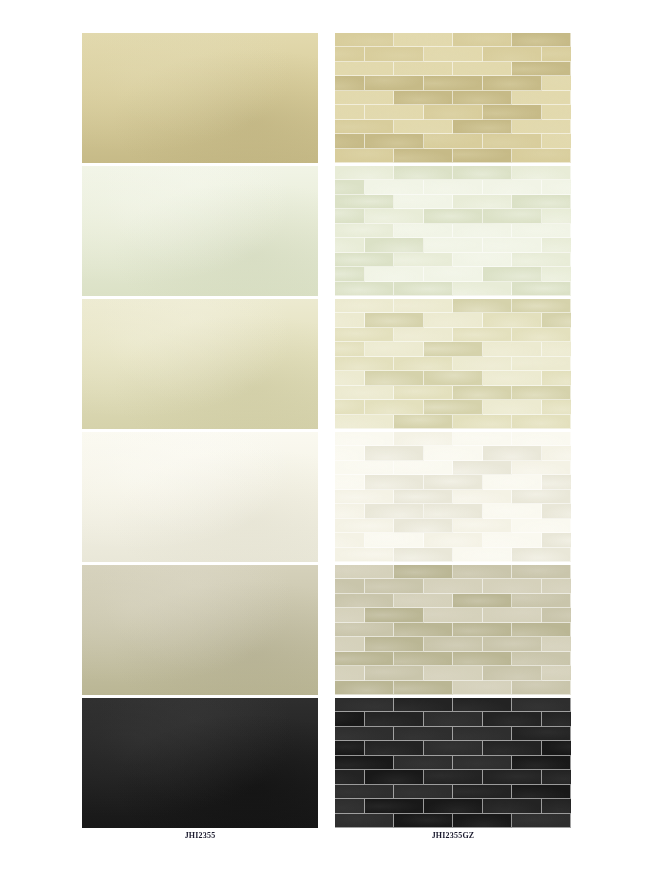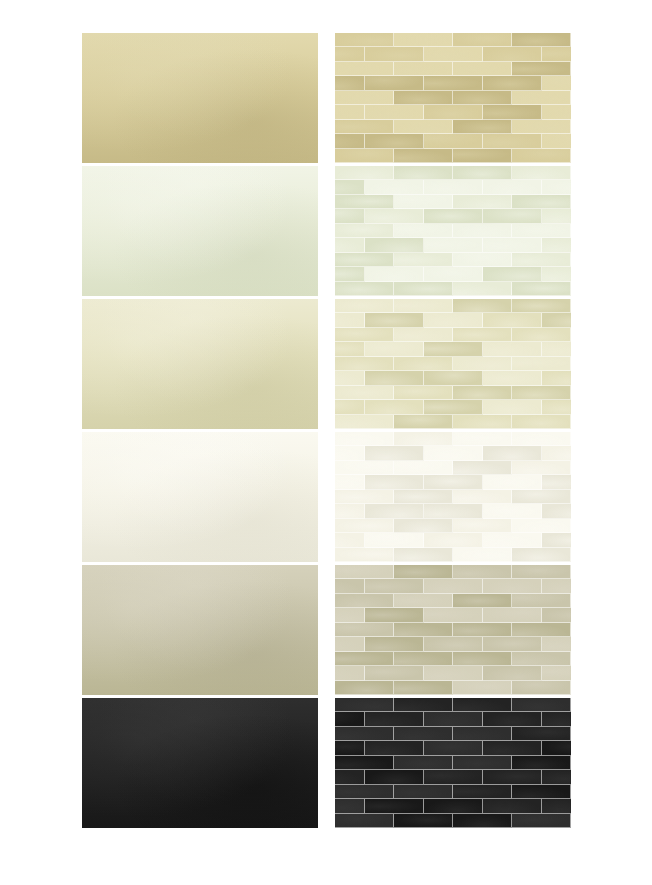--- a/index.html
+++ b/index.html
@@ -455,20 +455,21 @@
                 <div class="brick-unit" style="left: 177px; width: 59px; background: radial-gradient(at 41% 30%, rgba(222, 218, 202, 0.38) 0%, rgba(255, 255, 255, 0) 70%), rgb(201, 197, 171); border-right: 1px solid rgba(255, 255, 255, 0.55); border-bottom: 1px solid rgba(255, 255, 255, 0.55);"></div>
               </div>
             </div>
           </div>
           <div class="swatch-label">JHI2354GZ</div>
         </div>
       </div>
       <div class="swatch-row" style="top: 698px;">
         <div class="swatch-cell col-left">
           <div class="swatch-tile finish-plain" style="background: radial-gradient(at 22% 30%, rgba(62, 62, 62, 0.35) 0%, rgba(255, 255, 255, 0) 62%), radial-gradient(at 72% 68%, rgba(10, 10, 10, 0.45) 0%, rgba(255, 255, 255, 0) 58%), radial-gradient(at 48% 14%, rgba(62, 62, 62, 0.35) 0%, rgba(255, 255, 255, 0) 55%), linear-gradient(rgb(46, 46, 46), rgb(35, 35, 35) 45%, rgb(24, 24, 24));"></div>
+          <div class="swatch-label">JHI2355</div>
         </div>
         <div class="swatch-cell col-right">
           <div class="swatch-tile finish-gz" style="background: rgb(35, 35, 35);">
             <div class="brick-courses">
               <div class="brick-course" style="height: 14.4444px;">
                 <div class="brick-unit" style="left: 0px; width: 59px; background: radial-gradient(at 68% 67%, rgba(62, 62, 62, 0.35) 0%, rgba(255, 255, 255, 0) 70%), rgb(46, 46, 46); border-right: 1px solid rgba(255, 255, 255, 0.55); border-bottom: 1px solid rgba(255, 255, 255, 0.55);"></div>
                 <div class="brick-unit" style="left: 59px; width: 59px; background: radial-gradient(at 15% 88%, rgba(62, 62, 62, 0.35) 0%, rgba(255, 255, 255, 0) 70%), rgb(35, 35, 35); border-right: 1px solid rgba(255, 255, 255, 0.55); border-bottom: 1px solid rgba(255, 255, 255, 0.55);"></div>
                 <div class="brick-unit" style="left: 118px; width: 59px; background: radial-gradient(at 18% 87%, rgba(62, 62, 62, 0.35) 0%, rgba(255, 255, 255, 0) 70%), rgb(35, 35, 35); border-right: 1px solid rgba(255, 255, 255, 0.55); border-bottom: 1px solid rgba(255, 255, 255, 0.55);"></div>
                 <div class="brick-unit" style="left: 177px; width: 59px; background: radial-gradient(at 45% 71%, rgba(62, 62, 62, 0.35) 0%, rgba(255, 255, 255, 0) 70%), rgb(46, 46, 46); border-right: 1px solid rgba(255, 255, 255, 0.55); border-bottom: 1px solid rgba(255, 255, 255, 0.55);"></div>
               </div>
@@ -519,16 +520,17 @@
                 <div class="brick-unit" style="left: 206.5px; width: 59px; background: radial-gradient(at 31% 87%, rgba(62, 62, 62, 0.35) 0%, rgba(255, 255, 255, 0) 70%), rgb(35, 35, 35); border-right: 1px solid rgba(255, 255, 255, 0.55); border-bottom: 1px solid rgba(255, 255, 255, 0.55);"></div>
               </div>
               <div class="brick-course" style="height: 14.4444px;">
                 <div class="brick-unit" style="left: 0px; width: 59px; background: radial-gradient(at 38% 36%, rgba(62, 62, 62, 0.35) 0%, rgba(255, 255, 255, 0) 70%), rgb(46, 46, 46); border-right: 1px solid rgba(255, 255, 255, 0.55); border-bottom: 1px solid rgba(255, 255, 255, 0.55);"></div>
                 <div class="brick-unit" style="left: 59px; width: 59px; background: radial-gradient(at 60% 45%, rgba(62, 62, 62, 0.35) 0%, rgba(255, 255, 255, 0) 70%), rgb(24, 24, 24); border-right: 1px solid rgba(255, 255, 255, 0.55); border-bottom: 1px solid rgba(255, 255, 255, 0.55);"></div>
                 <div class="brick-unit" style="left: 118px; width: 59px; background: radial-gradient(at 54% 87%, rgba(62, 62, 62, 0.35) 0%, rgba(255, 255, 255, 0) 70%), rgb(24, 24, 24); border-right: 1px solid rgba(255, 255, 255, 0.55); border-bottom: 1px solid rgba(255, 255, 255, 0.55);"></div>
                 <div class="brick-unit" style="left: 177px; width: 59px; background: radial-gradient(at 36% 44%, rgba(62, 62, 62, 0.35) 0%, rgba(255, 255, 255, 0) 70%), rgb(46, 46, 46); border-right: 1px solid rgba(255, 255, 255, 0.55); border-bottom: 1px solid rgba(255, 255, 255, 0.55);"></div>
               </div>
             </div>
           </div>
+          <div class="swatch-label">JHI2355GZ</div>
         </div>
       </div>
     </div>
 </div>
 
 </body></html>

